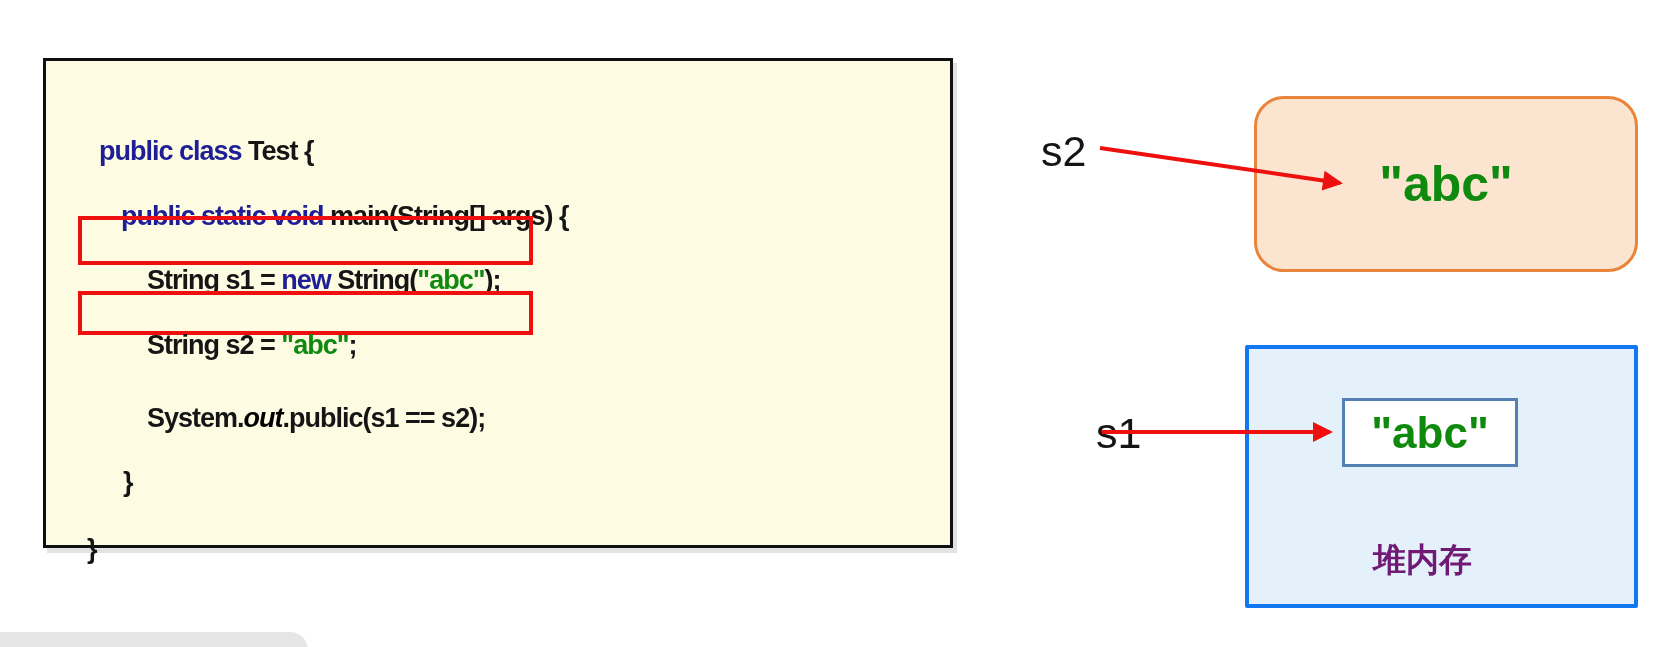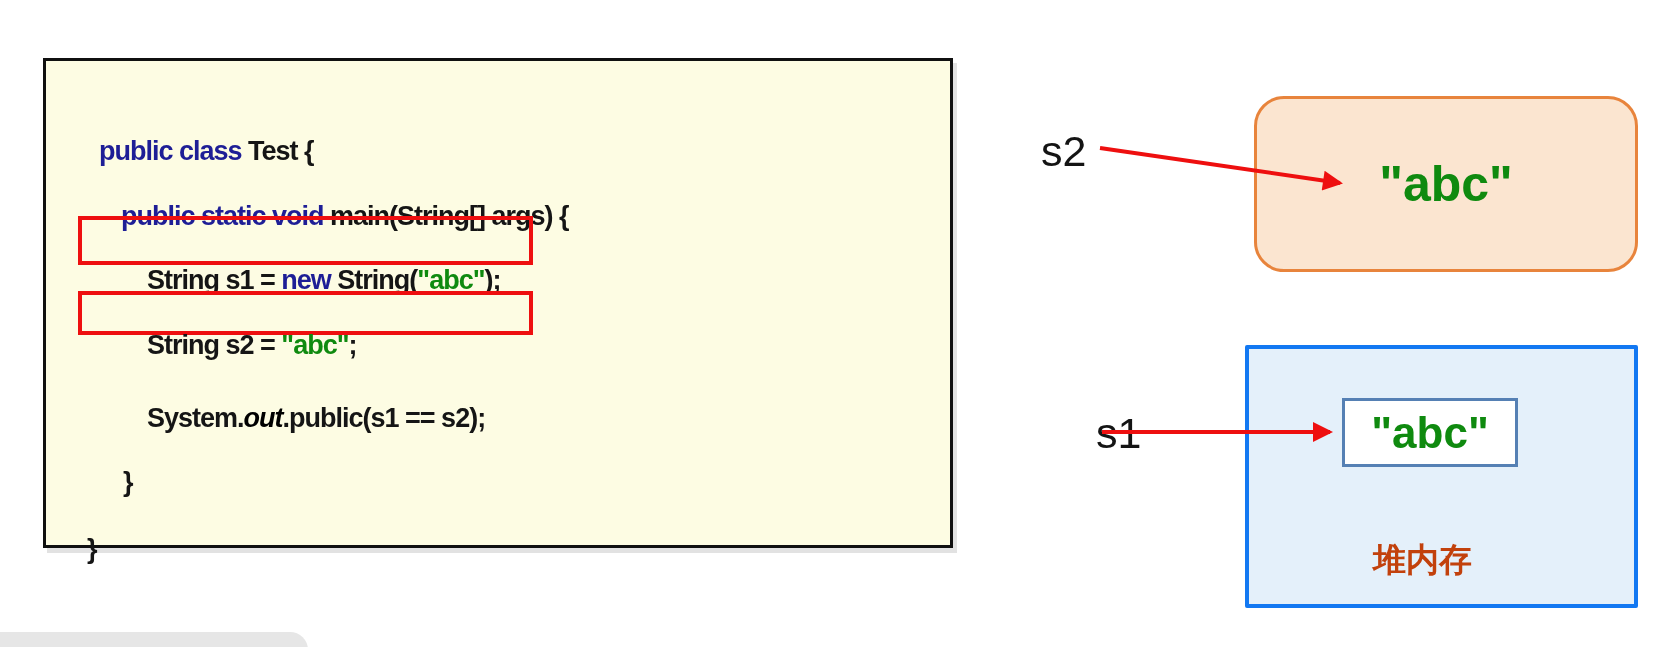--- a/index.html
+++ b/index.html
@@ -41,21 +41,21 @@
     box-sizing:border-box;border:4px solid #1278F2;border-radius:2px;background:#E4F0FA;
   }
   .heap-value-box{
     position:absolute;left:93px;top:49px;width:176px;height:69px;
     box-sizing:border-box;border:3px solid #5580B4;background:#ffffff;
     display:flex;align-items:center;justify-content:center;
   }
   .heap-value{font-size:44px;font-weight:bold;color:#0F8A0F;}
   .heap-label{
     position:absolute;left:0;top:189px;width:100%;box-sizing:border-box;padding-right:38px;
-    text-align:center;font-size:33px;font-weight:bold;color:#c2410c;
+    text-align:center;font-size:33px;font-weight:bold;color:#701a75;
   }
   .ref-label{
     position:absolute;font-size:43px;font-weight:normal;color:#141414;line-height:1;
   }
   .ref-s2{left:1041px;top:130px;}
   .ref-s1{left:1096px;top:412px;}
   .arrow-overlay{
     position:absolute;left:0;top:0;width:1679px;height:647px;pointer-events:none;
   }
   .gray-tab{

